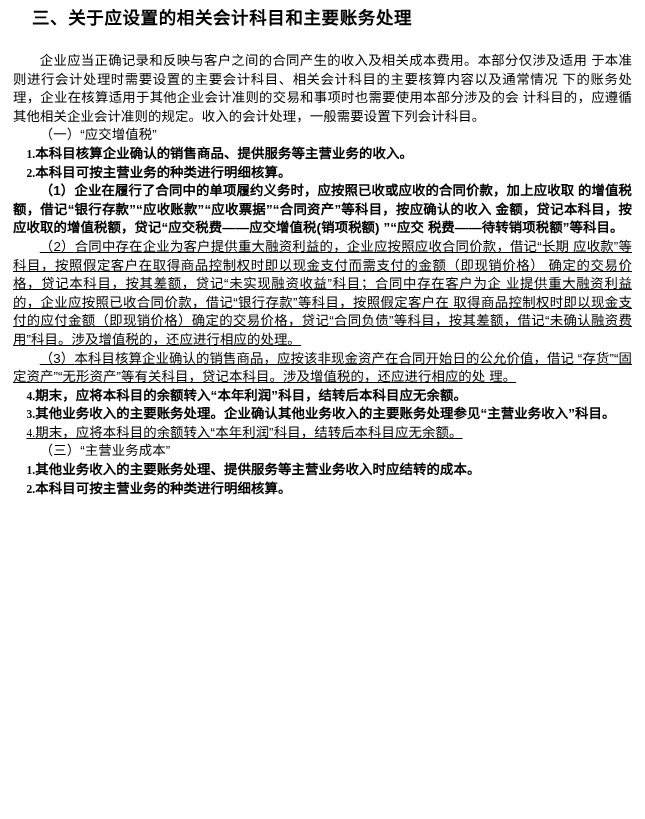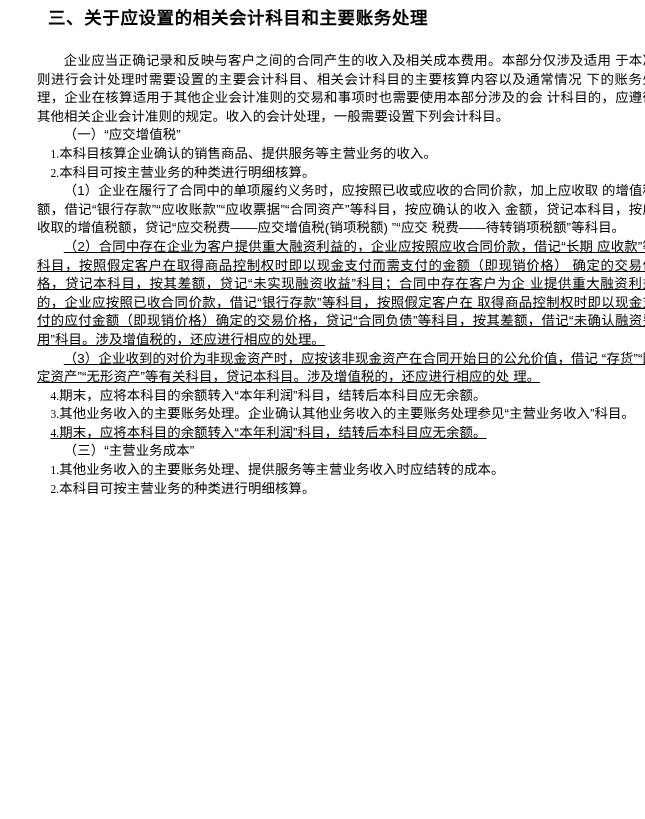--- a/index.html
+++ b/index.html
@@ -16,41 +16,40 @@
     color: #000000;
     -webkit-font-smoothing: none;
   }
 
   .page {
     position: relative;
     width: 537px;
     height: 819px;
     background: #ffffff;
     box-sizing: border-box;
-    margin-left: 16px;
   }
 
   
   .doc-heading {
     position: absolute;
     top: -6px;
     left: 32px;
     font-family: "Liberation Serif", "DejaVu Serif", serif;
     font-weight: bold;
     font-size: 17.5px;
     line-height: 24px;
     letter-spacing: 0.6px;
     white-space: nowrap;
   }
 
   
   .body-block {
     position: absolute;
     top: 52px;
-    left: 21px;
+    left: 13px;
     width: 619px;
   }
 
   p.para {
     margin: 0;
     padding: 0;
     font-size: 13.4px;
     line-height: 18.6px;
     text-align: justify;
     text-justify: inter-ideograph;
@@ -61,21 +60,21 @@
   
   p.indent {
     text-indent: 2em;
   }
   
   p.indent1 {
     text-indent: 1em;
   }
 
   
-  .gap-sm { margin-top: 9px; }
+  .gap-sm { margin-top: 9px; font-weight: bold; }
   .gap-md { margin-top: 11px; text-decoration: underline; }
   .gap-lg { margin-top: 13px; }
 
   
   .num {
     font-family: "Liberation Serif", "DejaVu Serif", serif;
     font-size: 11.5px;
   }
 </style>
 </head>
@@ -93,21 +92,21 @@
 
     <p class="para indent1 gap-sm"><span class="num">1.</span><span>本科目核算企业确认的销售商品、提供服务等主营业务的收入。</span></p>
 
     <p class="para indent1 gap-sm"><span class="num">2.</span><span>本科目可按主营业务的种类进行明细核算。</span></p>
 
 
     <p class="para indent gap-sm"><span>（1）</span><span>企业在履行了合同中的单项履约义务时，应按照已收或应收的合同价款，加上应收取 的增值税额，借记“银行存款”“应收账款”“应收票据”“合同资产”等科目，按应确认的收入 金额，贷记本科目，按应收取的增值税额，贷记“应交税费——应交增值税(销项税额) ”“应交 税费——待转销项税额”等科目。</span></p>
 
     <p class="para indent gap-md"><span>（2）</span><span>合同中存在企业为客户提供重大融资利益的，企业应按照应收合同价款，借记“长期 应收款”等科目，按照假定客户在取得商品控制权时即以现金支付而需支付的金额（即现销价格） 确定的交易价格，贷记本科目，按其差额，贷记“未实现融资收益”科目；合同中存在客户为企 业提供重大融资利益的，企业应按照已收合同价款，借记“银行存款”等科目，按照假定客户在 取得商品控制权时即以现金支付的应付金额（即现销价格）确定的交易价格，贷记“合同负债”等科目，按其差额，借记“未确认融资费用”科目。涉及增值税的，还应进行相应的处理。</span></p>
 
-    <p class="para indent gap-md"><span>（3）</span><span>企业收到的对价为非现金资产时，应按该非现金资产在合同开始日的公允价值，借记 “存货”“固定资产”“无形资产”等有关科目，贷记本科目。涉及增值税的，还应进行相应的处 理。</span></p>
+    <p class="para indent gap-md"><span>（3）</span><span>本科目核算企业确认的销售商品，应按该非现金资产在合同开始日的公允价值，借记 “存货”“固定资产”“无形资产”等有关科目，贷记本科目。涉及增值税的，还应进行相应的处 理。</span></p>
 
     <p class="para indent1 gap-sm"><span class="num">4.</span><span>期末，应将本科目的余额转入“本年利润”科目，结转后本科目应无余额。</span></p>
 
 
 
     <p class="para indent1 gap-sm"><span class="num">3.</span><span>其他业务收入的主要账务处理。企业确认其他业务收入的主要账务处理参见“主营业务收入”科目。</span></p>
 
     <p class="para indent1 gap-md"><span class="num">4.</span><span>期末，应将本科目的余额转入“本年利润”科目，结转后本科目应无余额。</span></p>
 
     <p class="para indent gap-lg"><span>（三）</span><span>“主营业务成本”</span></p>

